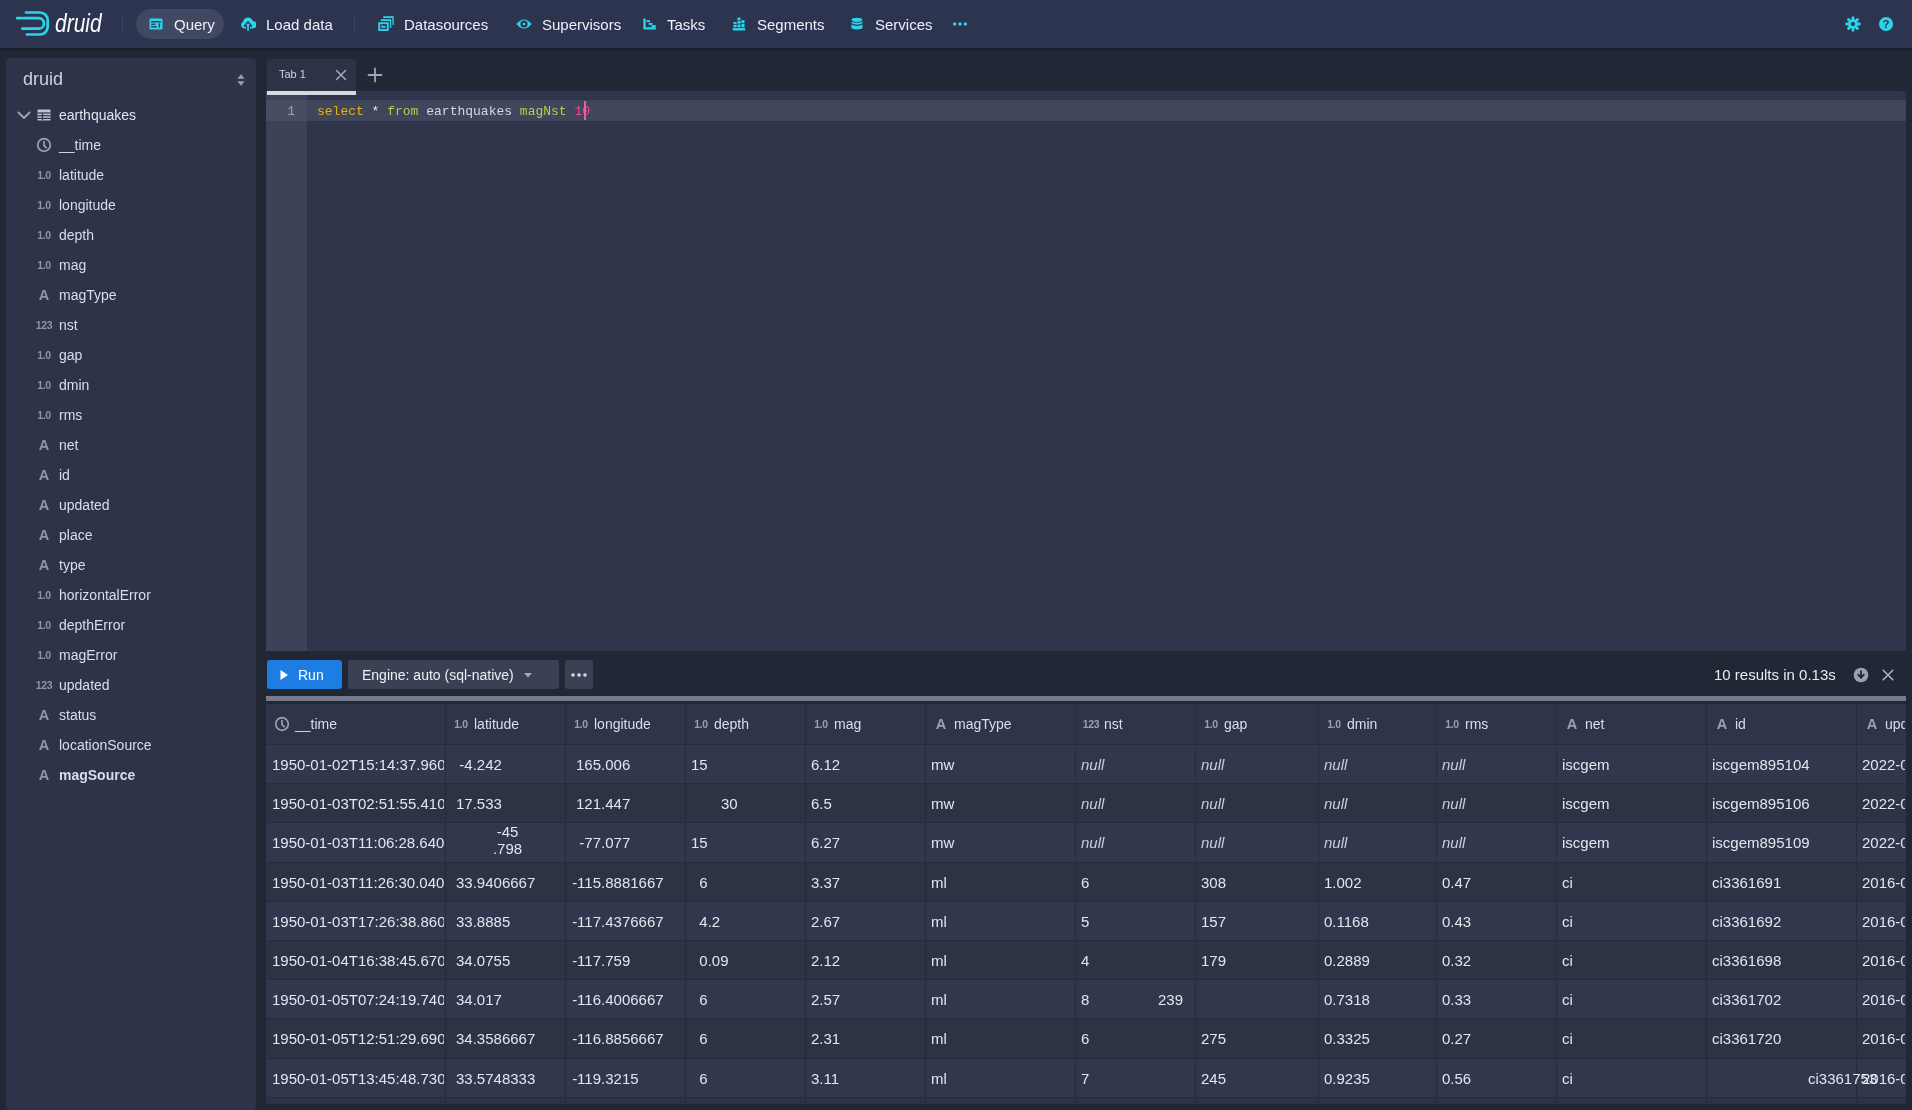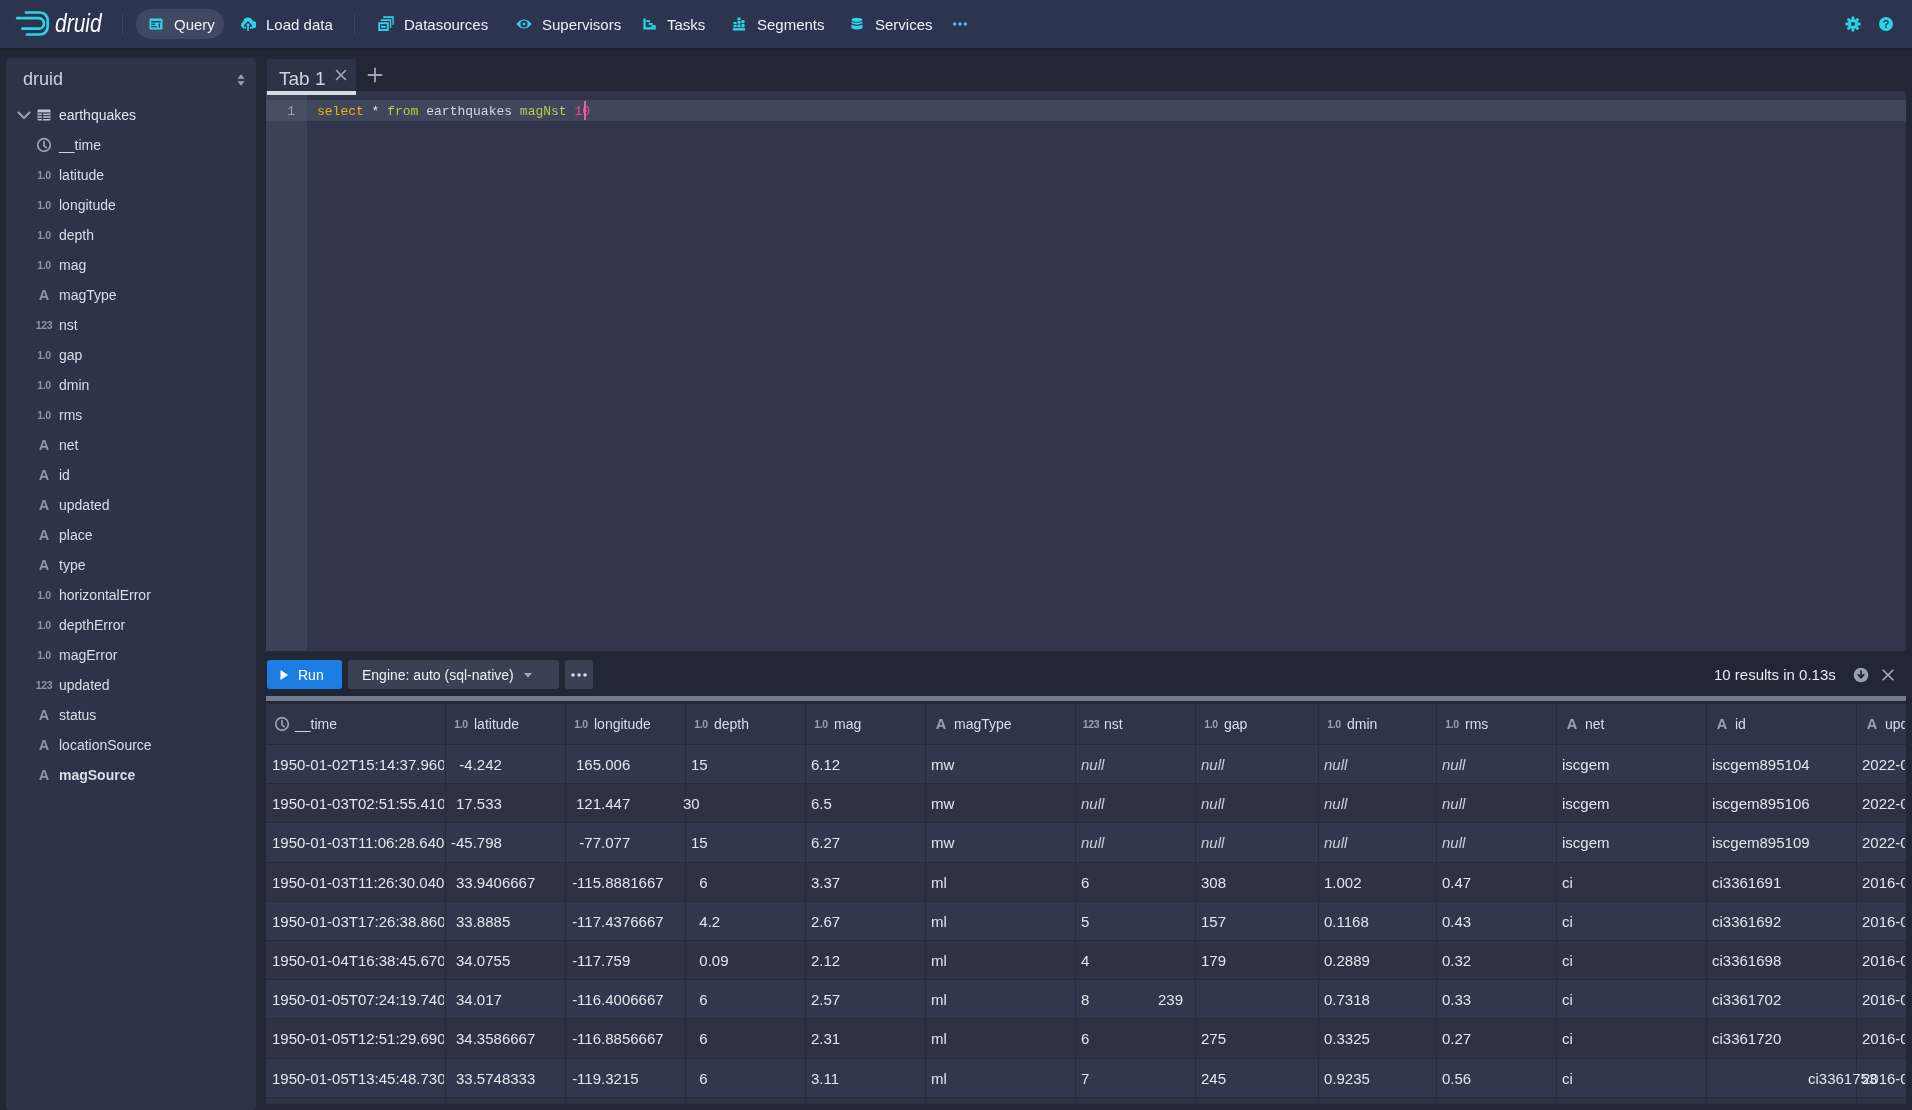--- a/index.html
+++ b/index.html
@@ -296,21 +296,21 @@
       <span class="abs" style="left:53px;top:7px;">locationSource</span>
     </div>
 <div class="srow" style="top:701.5px;">
       <div class="sico" style="left:30px;top:7px;">
         <span class="fA">A</span>
       </div>
       <span class="abs" style="left:53px;top:7px;font-weight:bold;">magSource</span>
     </div>
 </div>
 <div class="abs" style="left:267px;top:59px;width:89px;height:32px;background:#2d3346;border-radius:3px 3px 0 0;"></div>
-<div class="abs" style="left:279px;top:68px;font-size:19px;color:#ced3df;">Tab 1</div>
+<div class="abs" style="left:279px;top:68px;font-size:11px;color:#ced3df;">Tab 1</div>
 <div class="abs" style="left:335px;top:69px;">
     <svg width="12" height="12" viewBox="0 0 12 12" style="">
       <path d="M1.5 1.5 L10.5 10.5 M10.5 1.5 L1.5 10.5" stroke="#a0a6b8" stroke-width="1.6" stroke-linecap="round"></path>
     </svg>
   </div>
 <div class="abs" style="left:267px;top:91px;width:89px;height:3.5px;background:#d4d9e4;z-index:6;"></div>
 <div class="abs" style="left:367px;top:67px;">
     <svg width="16" height="16" viewBox="0 0 16 16" style="">
       <path d="M8 1.5 L8 14.5 M1.5 8 L14.5 8" stroke="#a0a6b8" stroke-width="1.8" stroke-linecap="round"></path>
     </svg>
@@ -520,21 +520,21 @@
     <span>1950-01-03T02:51:55.410Z</span>
   </div>
 <div class="cell" style="left:451px;top:784.2px;width:113px;height:39.2px;">
     <span class="ipart" style="width:21.70px;">17</span>
     <span>.533</span>
   </div>
 <div class="cell" style="left:571px;top:784.2px;width:113px;height:39.2px;">
     <span class="ipart" style="width:30.05px;">121</span>
     <span>.447</span>
   </div>
-<div class="cell" style="left:683px;top:784.2px;width:113px;height:39.2px;">
+<div class="cell" style="left:721px;top:784.2px;width:113px;height:39.2px;">
     <span class="ipart" style="width:16.70px;">30</span>
     <span></span>
   </div>
 <div class="cell" style="left:811px;top:784.2px;width:113px;height:39.2px;">
     <span class="ipart" style="width:8.35px;">6</span>
     <span>.5</span>
   </div>
 <div class="cell" style="left:931px;top:784.2px;width:143px;height:39.2px;">
     <span>mw</span>
   </div>
@@ -555,21 +555,21 @@
   </div>
 <div class="cell" style="left:1712px;top:784.2px;width:143px;height:39.2px;">
     <span>iscgem895106</span>
   </div>
 <div class="cell" style="left:1862px;top:784.2px;width:43px;height:39.2px;">
     <span>2022-04-07T16:35:33.020Z</span>
   </div>
 <div class="cell" style="left:272px;top:823.4px;width:172px;height:39.2px;">
     <span>1950-01-03T11:06:28.640Z</span>
   </div>
-<div class="cell" style="left:451px;top:823.4px;width:113px;height:39.2px;">
+<div class="cell" style="left:451px;top:823.4px;width:113px;height:39.2px;flex-direction:column;">
     <span class="ipart" style="width:21.70px;">-45</span>
     <span>.798</span>
   </div>
 <div class="cell" style="left:571px;top:823.4px;width:113px;height:39.2px;">
     <span class="ipart" style="width:30.05px;">-77</span>
     <span>.077</span>
   </div>
 <div class="cell" style="left:691px;top:823.4px;width:113px;height:39.2px;">
     <span class="ipart" style="width:16.70px;">15</span>
     <span></span>

